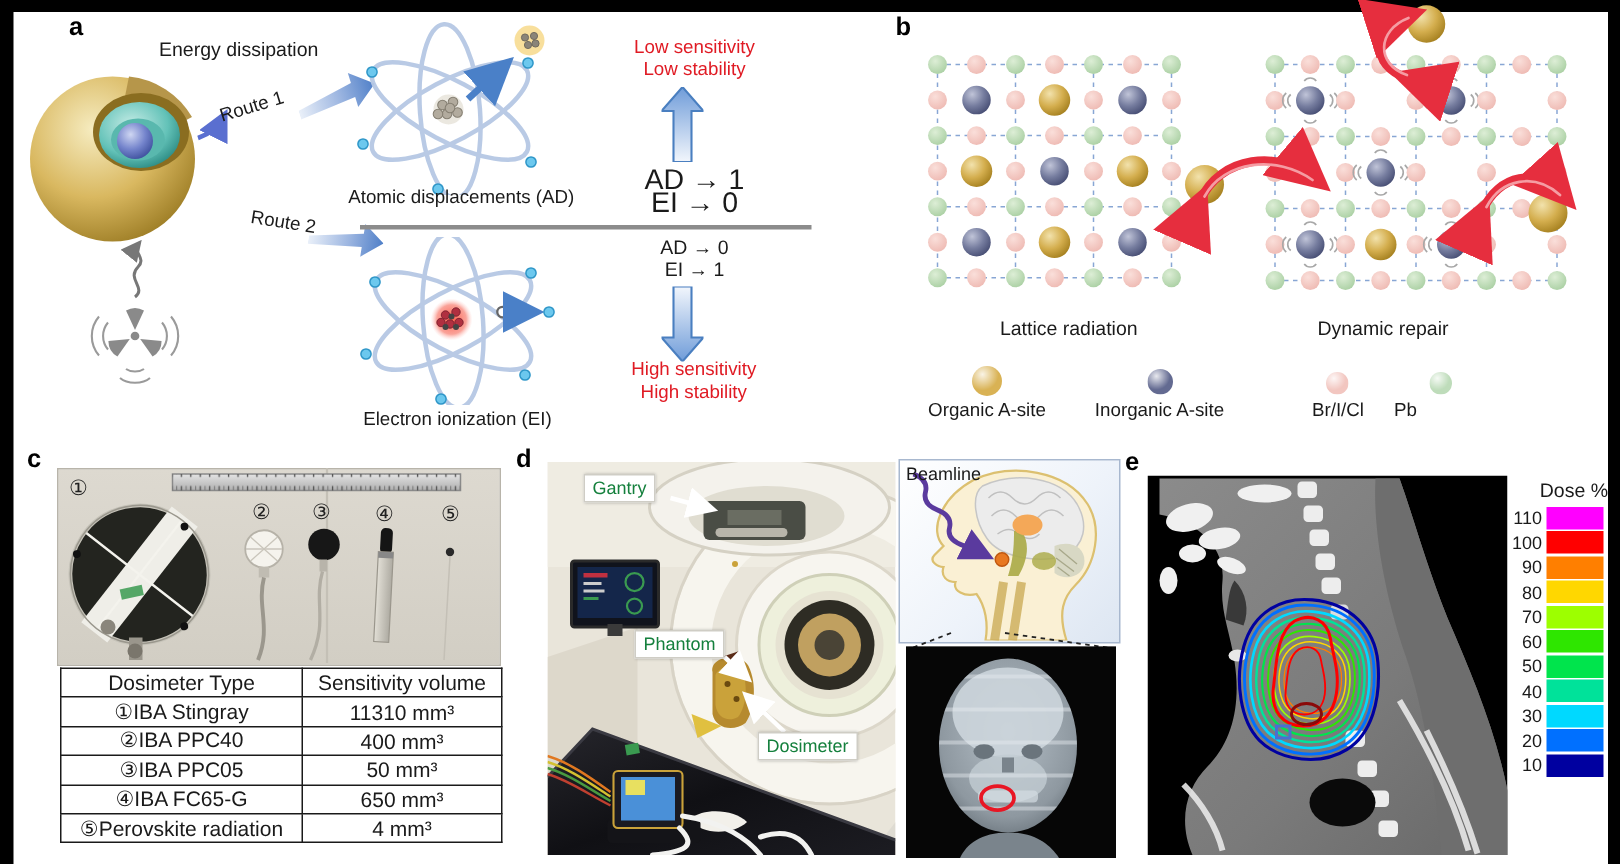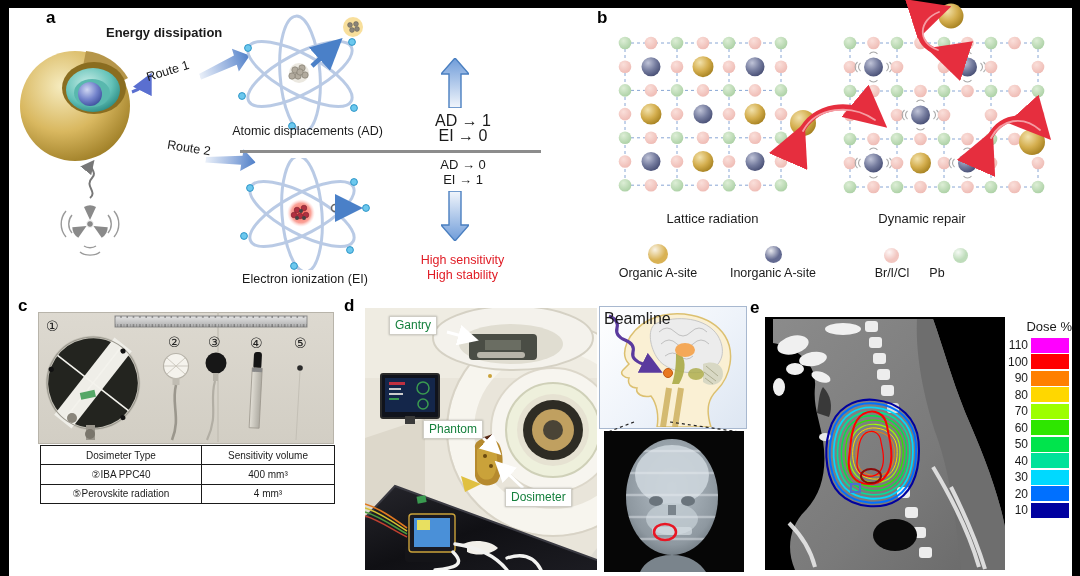--- a/index.html
+++ b/index.html
@@ -11,21 +11,21 @@
   .txt{position:absolute;font-size:12.5px;line-height:1.16;color:#1a1a1a;}
   .ctr{text-align:center;}
   .red{color:#e01b24;}
   .routeArrow{position:absolute;background:linear-gradient(90deg,#eaf0f9 0%,#9ab4e0 55%,#4f7fc8 100%);
       clip-path:polygon(0 60%,72% 32%,72% 6%,100% 50%,72% 94%,72% 68%,0 82%);}
   .photo-label{position:absolute;background:#fff;border:1px solid #cfcdc5;color:#15803d;
       font-size:12px;line-height:17px;padding:0 5px;white-space:nowrap;box-shadow:0 0 2px rgba(0,0,0,.25);}
   .marker{position:absolute;font-size:14px;color:#222;font-family:"DejaVu Sans",sans-serif;}
   
   #c-table{position:absolute;left:40px;top:445px;width:292px;border-collapse:collapse;
-      font-size:10px;table-layout:fixed;background:#fff;}
+      font-size:14px;table-layout:fixed;background:#fff;}
   #c-table th,#c-table td{border:1.6px solid #1a1a1a;text-align:center;padding:0;height:18.4px;
       font-weight:normal;font-family:"Liberation Sans","DejaVu Sans",sans-serif;overflow:hidden;white-space:nowrap;}
   #c-table .col1{width:160px;} #c-table .col2{width:132px;margin-top:12px;}
   
   #e-cb-title{position:absolute;left:1020px;top:319px;width:52px;font-size:13px;text-align:right;}
   #e-colorbar{position:absolute;left:1000px;top:337px;width:72px;}
   .cb-row{display:flex;align-items:center;height:16.5px;}
   .cb-label{width:28px;text-align:right;font-size:12px;padding-right:3px;}
   .cb-swatch{width:38px;height:15px;display:inline-block;}
   
@@ -37,21 +37,21 @@
       background:linear-gradient(135deg,#ffffff 0%,#eef3fa 55%,#dde6f2 100%);border:1px solid #a8b8cf;}
   .xray-box{position:absolute;left:604px;top:431px;width:140px;height:141px;background:#060606;}
 </style>
 </head>
 <body>
 
 <div id="fig">
 <div id="canvas"></div>
 
 <div class="panel-label" style="left:46px;top:8px;">a</div>
-<div class="txt" style="left:106px;top:25px;width:120px;font-size:13px;font-weight:bold;">Energy dissipation</div>
+<div class="txt" style="left:106px;top:25px;width:120px;font-size:13px;">Energy dissipation</div>
 
 <svg class="abs" style="left:16px;top:48px;" width="142" height="118" viewBox="0 0 142 118">
   <defs>
     <radialGradient id="gGold" cx="38%" cy="32%" r="75%">
       <stop offset="0%" stop-color="#f6ecc0"></stop>
           <stop offset="55%" stop-color="#d9b860"></stop>
           <stop offset="100%" stop-color="#9a7a22"></stop>
     </radialGradient>
     <radialGradient id="gTeal" cx="40%" cy="35%" r="75%">
       <stop offset="0%" stop-color="#c6ece6"></stop>
@@ -181,45 +181,49 @@
         <circle cx="6" cy="78" r="3.4"></circle>
     <circle cx="112" cy="92" r="3.4"></circle>
         <circle cx="56" cy="108" r="3.4"></circle>
   </g>
   <circle cx="97" cy="50" r="3.5" fill="#fff" stroke="#666" stroke-width="1.5"></circle>
   <path d="M104,50 L117,50" stroke="#4a80c8" stroke-width="4" marker-end="url(#mBlue)"></path>
   <circle cx="128" cy="50" r="3.4" fill="#6cc8ee" stroke="#2e96c8" stroke-width="1"></circle>
 </svg>
 <div class="txt ctr" style="left:230px;top:272px;width:150px;">Electron ionization (EI)</div>
 
+<div class="txt ctr red" style="left:408px;top:24px;width:110px;">
+  <div>Low sensitivity</div>
+  <div>Low stability</div>
+</div>
 <svg class="abs" style="left:441px;top:58px;" width="28" height="50" viewBox="0 0 28 50">
   <defs>
     <linearGradient id="gArrUp" x1="0" y1="1" x2="0" y2="0">
       <stop offset="0%" stop-color="#f2f6fc"></stop>
           <stop offset="100%" stop-color="#6f9cd9"></stop>
     </linearGradient>
     <linearGradient id="gArrDn" x1="0" y1="0" x2="0" y2="1">
       <stop offset="0%" stop-color="#f2f6fc"></stop>
           <stop offset="100%" stop-color="#6f9cd9"></stop>
     </linearGradient>
   </defs>
   <polygon points="14,0 28,16 20,16 20,50 8,50 8,16 0,16" fill="url(#gArrUp)" stroke="#4a7fc0" stroke-width="1.4"></polygon>
 </svg>
-<div class="txt ctr" style="left:425px;top:113px;width:76px;font-size:16px;line-height:15px;">
+<div class="txt ctr" style="left:425px;top:113px;width:76px;font-size:19px;line-height:15px;">
   <div>AD → 1</div>
   <div>EI  → 0</div>
 </div>
 <div class="txt ctr" style="left:425px;top:157px;width:76px;font-size:13px;line-height:15px;">
   <div>AD → 0</div>
   <div>EI  → 1</div>
 </div>
 <svg class="abs" style="left:441px;top:191px;" width="28" height="50" viewBox="0 0 28 50">
   <polygon points="14,50 0,34 8,34 8,0 20,0 20,34 28,34" fill="url(#gArrDn)" stroke="#4a7fc0" stroke-width="1.4"></polygon>
 </svg>
-<div class="txt ctr red" style="left:405px;top:253px;width:115px;">
+<div class="txt ctr red" style="left:405px;top:239px;width:115px;">
   <div>High sensitivity</div>
   <div>High stability</div>
 </div>
 
 <div class="panel-label" style="left:597px;top:8px;">b</div>
 
 <svg id="b-art" class="abs" style="left:595px;top:0;" width="480" height="205" viewBox="0 0 480 205">
   <defs>
     <radialGradient id="gGold2" cx="35%" cy="30%" r="75%">
       <stop offset="0%" stop-color="#f2e2ac"></stop>
@@ -491,22 +495,34 @@
 
 <table id="c-table">
   <thead>
     <tr>
       <th class="col1">Dosimeter Type</th>
       <th class="col2">Sensitivity volume</th>
     </tr>
   </thead>
   <tbody id="c-table-body">
         <tr>
+          <td>①IBA Stingray</td>
+          <td>11310 mm³</td>
+        </tr>
+        <tr>
           <td>②IBA PPC40</td>
           <td>400 mm³</td>
+        </tr>
+        <tr>
+          <td>③IBA PPC05</td>
+          <td>50 mm³</td>
+        </tr>
+        <tr>
+          <td>④IBA FC65-G</td>
+          <td>650 mm³</td>
         </tr>
         <tr>
           <td>⑤Perovskite radiation</td>
           <td>4 mm³</td>
         </tr>
       </tbody>
 </table>
 
 <div class="panel-label" style="left:344px;top:296px;">d</div>
 
@@ -611,21 +627,21 @@
         <line x1="105" y1="66" x2="117" y2="75"></line>
         <line x1="106" y1="72" x2="114" y2="78"></line>
       </g>
   <path d="M82,48 C88,56 86,68 80,78 L73,78 C77,66 77,54 77,48 Z" fill="#aaaa46" opacity=".9"></path>
   <ellipse cx="97" cy="68" rx="8" ry="6" fill="#aaaa46" opacity=".8"></ellipse>
   <ellipse cx="86" cy="44" rx="10" ry="7" fill="#f4a858"></ellipse>
   <path d="M70,82 L64,121 M82,82 L76,121" stroke="#c8a850" stroke-width="6" opacity=".75"></path>
   <circle cx="69" cy="67" r="4.5" fill="#e87820" stroke="#c05810" stroke-width="1"></circle>
   <path d="M10,10 q10,4 8,12 q-2,8 8,12 q10,4 8,12 q-2,8 10,12 q8,3 14,6" stroke="#5a3a9e" stroke-width="3.2" fill="none" marker-end="url(#mPurple)"></path>
 </svg>
-<div class="txt" style="left:604px;top:310px;font-size:16px;">Beamline</div>
+<div class="txt" style="left:604px;top:310px;font-size:12px;">Beamline</div>
 
 <svg class="abs" style="left:600px;top:421px;" width="146" height="12" viewBox="0 0 146 12">
   <line x1="34" y1="1" x2="8" y2="11" stroke="#222" stroke-width="1.2" stroke-dasharray="3,3"></line>
   <line x1="70" y1="1" x2="140" y2="11" stroke="#222" stroke-width="1.2" stroke-dasharray="3,3"></line>
 </svg>
 
 <div class="xray-box"></div>
 <svg class="abs" style="left:604px;top:431px;" width="140" height="141" viewBox="0 0 140 141">
   <defs>
     <clipPath id="clipHead">

